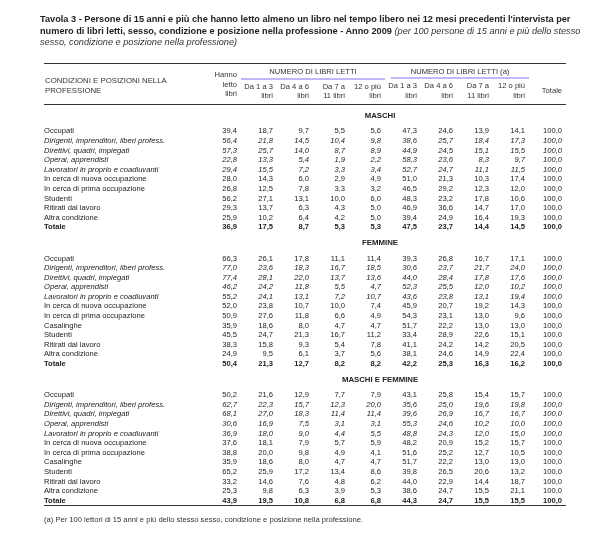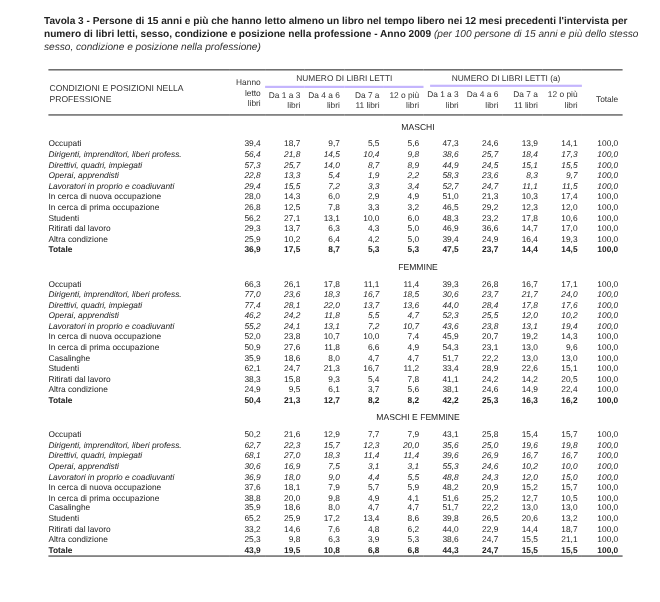--- a/index.html
+++ b/index.html
@@ -13,21 +13,21 @@
   table.main { width:230px; table-layout:fixed; }
   th { font-weight:normal; color:#333; }
   thead tr.h1 th.cond { text-align:left; vertical-align:middle; padding-top:6px; font-size:7.8px; line-height:10px; }
   .topline { border-top:1.6px solid #333; }
   .botline { border-bottom:1.6px solid #333; }
   .grp { border-bottom:2px solid #c4b5fd; text-align:center; }
   td { text-align:right; padding:0 4px 0 0; white-space:nowrap; }
   td.lbl { text-align:left; padding-left:0; white-space:nowrap; overflow:visible; }
   tr.it td { font-style:italic; }
   tr.tot td { font-weight:bold; }
-  tr.sec td { text-align:center; padding:6px 0 6px 0; font-size:7.8px; }
+  tr.sec td { text-align:center; padding:6px 0 6px 0; font-size:7.8px;font-weight:bold; }
   .note { position:absolute; left:44px; top:515px; font-size:7.6px; color:#333; }
   .bottomrule { border-bottom:1.4px solid #333; }
 </style>
 </head>
 <body>
 
 <div class="page">
   <div class="title">
     <span class="lead">Tavola 3 -</span>
     <b>Persone di 15 anni e più che hanno letto almeno un libro nel tempo libero nei 12 mesi precedenti l'intervista per numero di libri letti, sesso, condizione e posizione nella professione - Anno 2009</b>
@@ -318,21 +318,21 @@
           <td>4,7</td>
           <td>4,7</td>
           <td>51,7</td>
           <td>22,2</td>
           <td>13,0</td>
           <td>13,0</td>
           <td>100,0</td>
         </tr>
         <tr class="">
           <td class="lbl">Studenti</td>
-          <td>62,1</td>
+          <td>45,5</td>
           <td>24,7</td>
           <td>21,3</td>
           <td>16,7</td>
           <td>11,2</td>
           <td>33,4</td>
           <td>28,9</td>
           <td>22,6</td>
           <td>15,1</td>
           <td>100,0</td>
         </tr>
@@ -530,20 +530,21 @@
           <td>6,8</td>
           <td>44,3</td>
           <td>24,7</td>
           <td>15,5</td>
           <td>15,5</td>
           <td>100,0</td>
         </tr>
       </tbody>
   </table>
 
+  <div class="note" id="note">(a) Per 100 lettori di 15 anni e più dello stesso sesso, condizione e posizione nella professione.</div>
 </div>
 
 <style>
   tr.bottomrule td { border-bottom:1.4px solid #333; }
   #tbody tr td { line-height:9.6px; height:9.6px; }
   #tbody tr.sec td { height:auto; }
   #subhead th { color:#333; }
 </style>
 
 </body></html>

